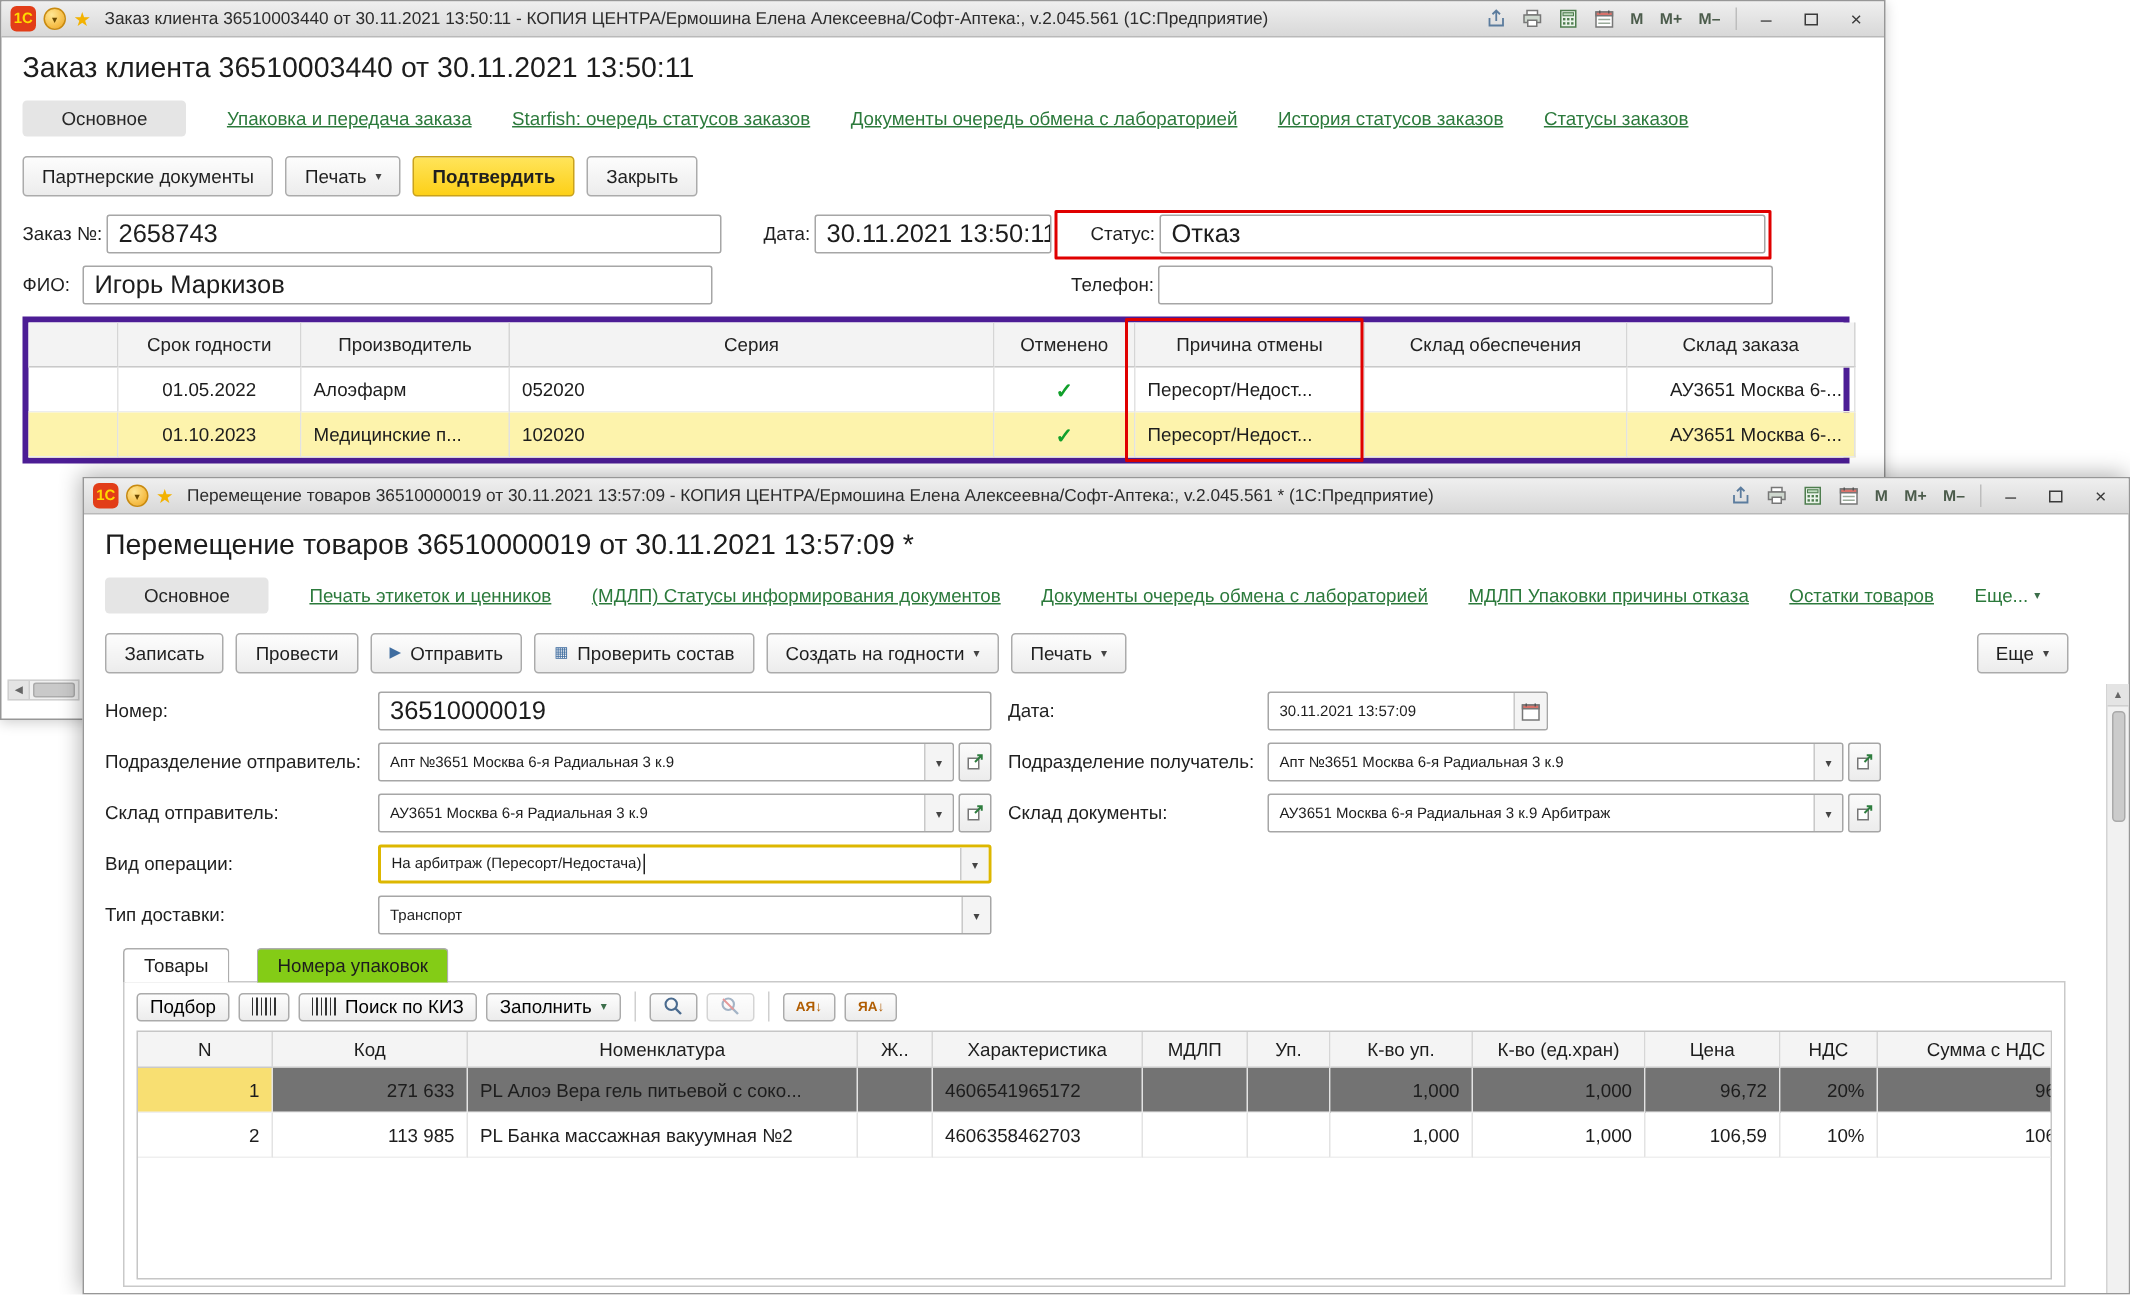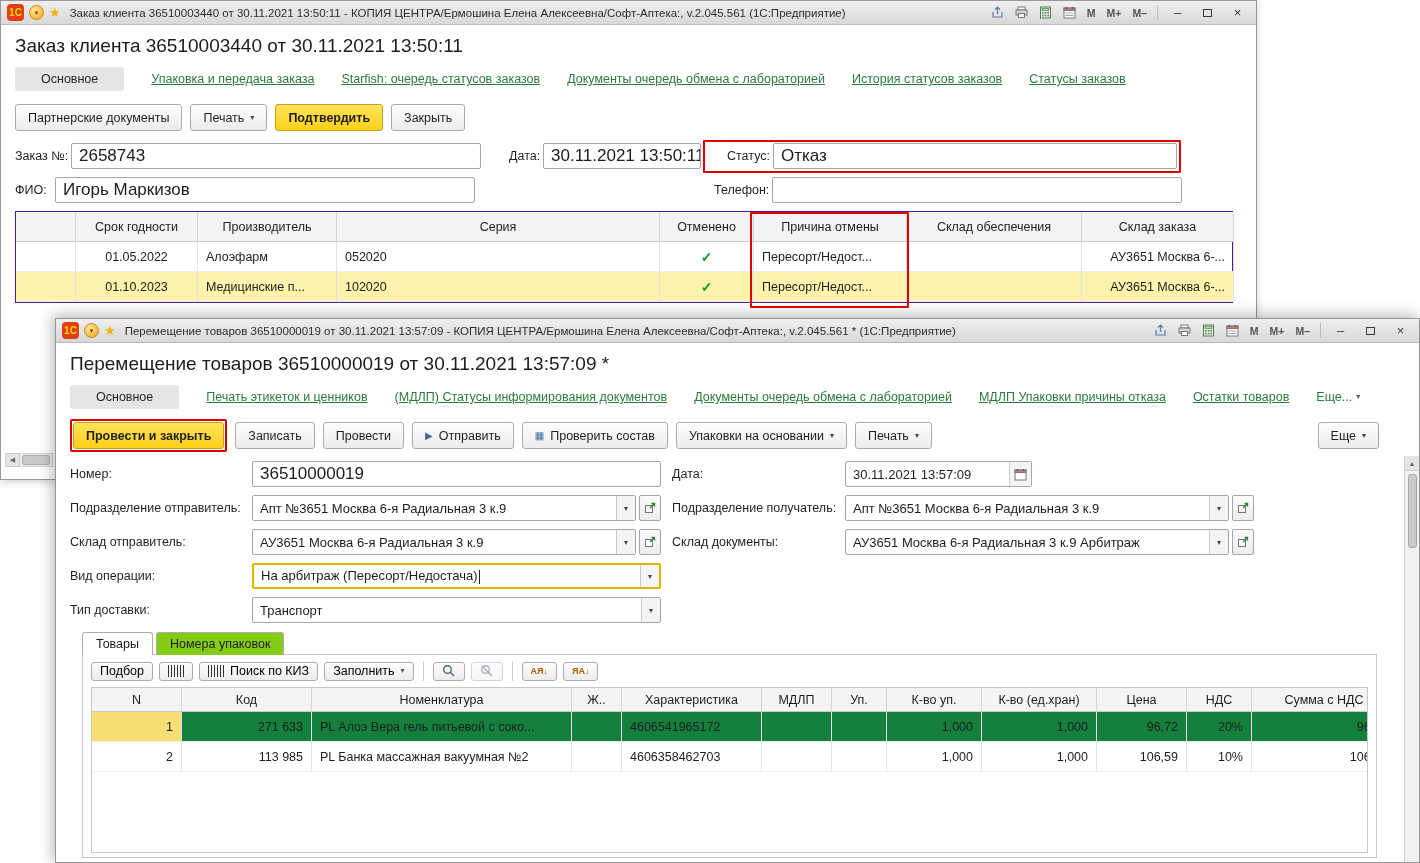--- a/index.html
+++ b/index.html
@@ -37,66 +37,66 @@
   .btn.yellow{background:linear-gradient(#ffe45a,#fdd018);border-color:#c9a21d;font-weight:bold}
   .redbox{display:inline-flex;border:2px solid #e00000;padding:1px;border-radius:2px}
   .spacer{flex:1}
   .bicon{font-size:10px;color:#3f6da0;line-height:1}
   .barcode{display:inline-block;width:16px;height:12px;background:repeating-linear-gradient(90deg,#333 0 1px,transparent 1px 3px)}
 
   .frow{display:flex;align-items:center;margin-bottom:8px;height:26px}
   .flabel{color:#1f1f1f;white-space:nowrap}
   .input{height:26px;border:1px solid #a6a6a6;border-radius:2px;background:#fff;display:flex;align-items:center;padding:0 7px;font-size:17px;white-space:nowrap;overflow:hidden}
   .combo{height:26px;border:1px solid #a6a6a6;border-radius:2px;background:#fff;display:flex;align-items:center;flex:1;overflow:hidden}
-  .combo .cval{flex:1;padding:0 7px;font-size:13px;white-space:nowrap;overflow:hidden}
+  .combo .cval{flex:1;padding:0 7px;font-size:10px;white-space:nowrap;overflow:hidden}
   .combo .dd{width:19px;height:100%;display:flex;align-items:center;justify-content:center;border-left:1px solid #c9c9c9;background:#f4f4f4;font-size:8px;color:#444}
   .combo.yellow{border:2px solid #ddb700}
   .openbtn{width:22px;height:26px;margin-left:3px;border:1px solid #a6a6a6;border-radius:2px;background:linear-gradient(#fbfbfb,#ececec);display:inline-flex;align-items:center;justify-content:center;cursor:pointer}
   .fgrp{display:flex;align-items:center}
   .caret-i{display:inline-block;width:1px;height:14px;background:#222;margin-left:1px;vertical-align:middle}
 
   
   .w1r1 .l1{width:56px}.w1r1 .i1{width:410px}.w1r1 .l2{margin-left:28px;width:34px}.w1r1 .i2{width:158px}
   .w1r1 .l3{margin-left:26px;width:46px}.w1r1 .i3{width:404px}
   .w1r2 .l1{width:40px}.w1r2 .i1{width:420px}.w1r2 .l2{margin-left:239px;width:58px}.w1r2 .i2{width:410px}
 
   
   .w2f .flabel.left{width:182px}
   .w2f .grp-l{width:409px}
   .w2f .flabel.right{width:173px;margin-left:11px}
   .w2f .grp-r{width:409px}
   .w2f .grp-date{width:187px}
   .calbtn{width:22px;height:100%;border-left:1px solid #c9c9c9;background:#f4f4f4;display:flex;align-items:center;justify-content:center}
 
   
-  .t1wrap{border:1px solid #4c1d95;margin-top:2px;width:1218px}
+  .t1wrap{border:4px solid #4c1d95;margin-top:2px;width:1218px}
   .t1{display:grid;grid-template-columns:60px 122px 139px 323px 94px 153px 175px 152px}
   .t1 .c{height:30px;display:flex;align-items:center;padding:0 8px;border-right:1px solid #e2e2e2;border-bottom:1px solid #ededed;white-space:nowrap;overflow:hidden}
   .t1.thead .c{background:#f3f3f3;border-right:1px solid #d5d5d5;border-bottom:1px solid #c9c9c9;justify-content:center;color:#222}
   .t1 .c.ctr{justify-content:center}
   .t1 .c.rt{justify-content:flex-end}
   .trow.selected .c{background:#fdf3ac}
   .check{color:#11a02b;font-weight:bold;font-size:14px}
 
-  .tabs{display:flex;gap:3px;margin-left:12px;position:relative;top:1px}
+  .tabs{display:flex;gap:18px;margin-left:12px;position:relative;top:1px}
   .tab{border:1px solid #adadad;border-bottom:none;border-radius:3px 3px 0 0;padding:4px 13px;background:#84cc16;cursor:pointer}
   .tab.active{background:#fff;position:relative;z-index:2}
   .goods-panel{border:1px solid #c9c9c9;margin:0 28px 0 12px;padding:6px 8px 0;height:204px;background:#fff}
   .gtb{display:flex;align-items:center;gap:6px;margin-bottom:6px}
   .sbtn{height:19px;min-width:27px;padding:0 8px;background:linear-gradient(#fdfdfd,#ececec);border:1px solid #ababab;border-radius:3px;display:inline-flex;align-items:center;justify-content:center;gap:6px;font-size:12.5px;cursor:pointer}
   .sbtn.dim{opacity:.5}
   .vsep{width:1px;height:20px;background:#cfcfcf;margin:0 3px}
   .sorttxt{font-size:9px;font-weight:bold;color:#b05c00;letter-spacing:0}
 
   .t2wrap{border:1px solid #c6c6c6;height:166px;overflow:hidden}
   .t2{display:grid;grid-template-columns:90px 130px 260px 50px 140px 70px 55px 95px 115px 90px 65px 145px}
   .t2 .c{height:30px;display:flex;align-items:center;padding:0 8px;border-right:1px solid #e3e3e3;border-bottom:1px solid #efefef;white-space:nowrap;overflow:hidden;font-size:12.5px}
   .t2.thead .c{height:24px;background:#f4f4f4;border-right:1px solid #d6d6d6;border-bottom:1px solid #c9c9c9;justify-content:center}
   .t2 .c.rt{justify-content:flex-end}
-  .t2 .trsel{background:#15803d}
+  .t2 .trsel{background:#737373}
   .t2 .trsel.ncell{background:#f8df72}
 
   
   .annot{position:absolute;border:2px solid #e00000;pointer-events:none;z-index:7;border-radius:1px}
 
   
   .hscroll{position:absolute;left:4px;top:452px;width:48px;height:14px;background:#f0f0f0;border:1px solid #cfcfcf;display:flex;align-items:center}
   .scr-btn{width:14px;height:100%;display:flex;align-items:center;justify-content:center;font-size:7px;color:#666;background:#e4e4e4;border-right:1px solid #cfcfcf}
   .scr-thumb{flex:1;height:10px;margin:0 2px;background:#c9c9c9;border:1px solid #ababab;border-radius:2px}
   .vscroll{position:absolute;right:0;top:137px;bottom:0;width:15px;background:#f1f1f1;border-left:1px solid #d4d4d4;display:flex;flex-direction:column;align-items:center;z-index:3}
@@ -311,41 +311,36 @@
       <span class="navlink">Документы очередь обмена с лабораторией</span>
       <span class="navlink">МДЛП Упаковки причины отказа</span>
       <span class="navlink">Остатки товаров</span>
       <span class="nav-more">
           <span>Еще...</span>
           <span class="caret">▾</span>
         </span>
     </nav>
 
     <div class="cmdbar">
-      <span class="redbox">
-          <button class="btn yellow">
-            <span>Провести и закрыть</span>
-          </button>
-        </span>
       <button class="btn">
           <span>Записать</span>
         </button>
       <button class="btn">
           <span>Провести</span>
         </button>
       <button class="btn">
           <span class="bicon">▶</span>
           <span>Отправить</span>
         </button>
       <button class="btn">
           <span class="bicon">▦</span>
           <span>Проверить состав</span>
         </button>
       <button class="btn">
-          <span>Упаковки на основании</span>
+          <span>Создать на годности</span>
           <span class="caret">▾</span>
         </button>
       <button class="btn">
           <span>Печать</span>
           <span class="caret">▾</span>
         </button>
       <span class="spacer"></span>
       <button class="btn" style="margin-right:26px">
           <span>Еще</span>
           <span class="caret">▾</span>

